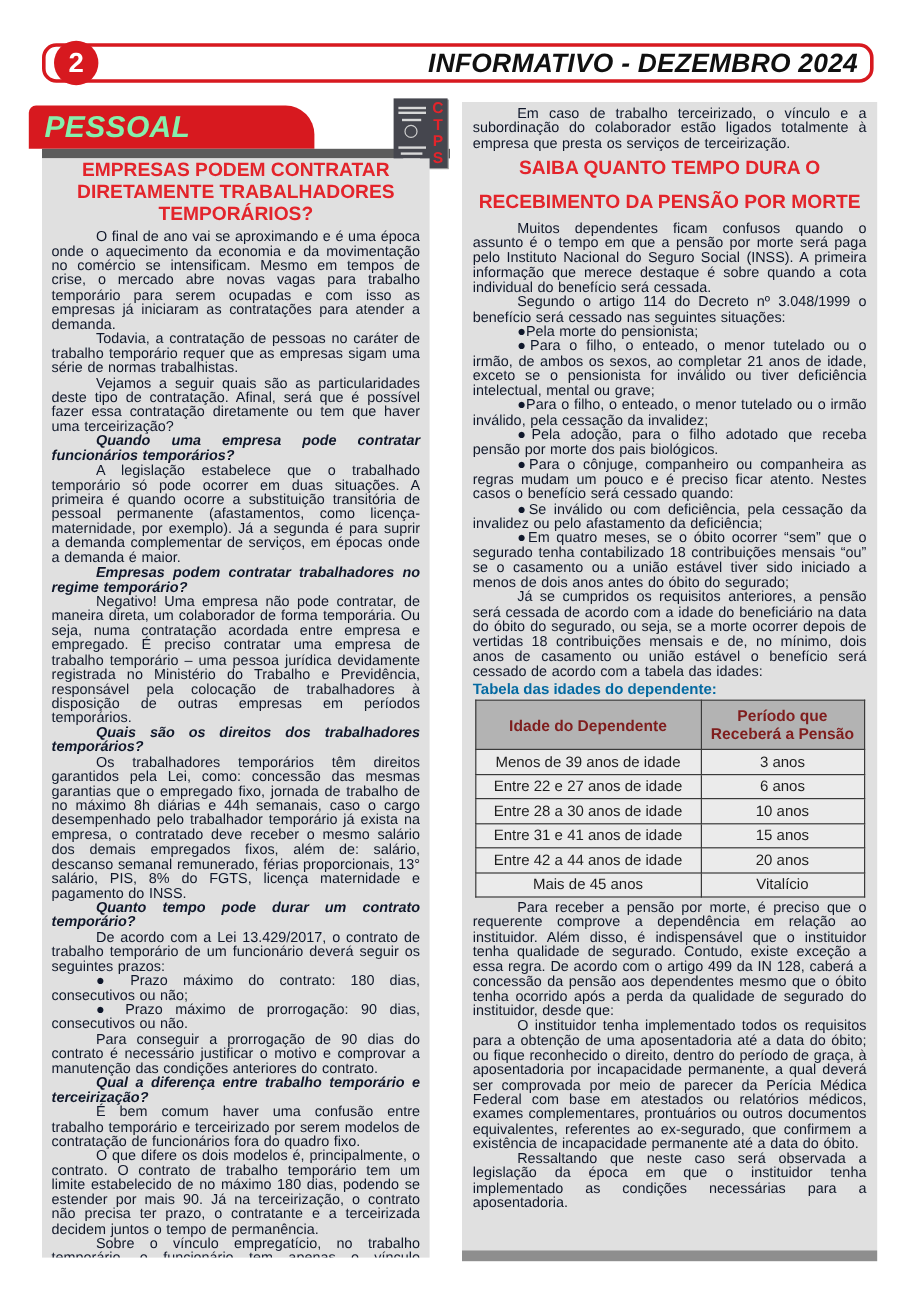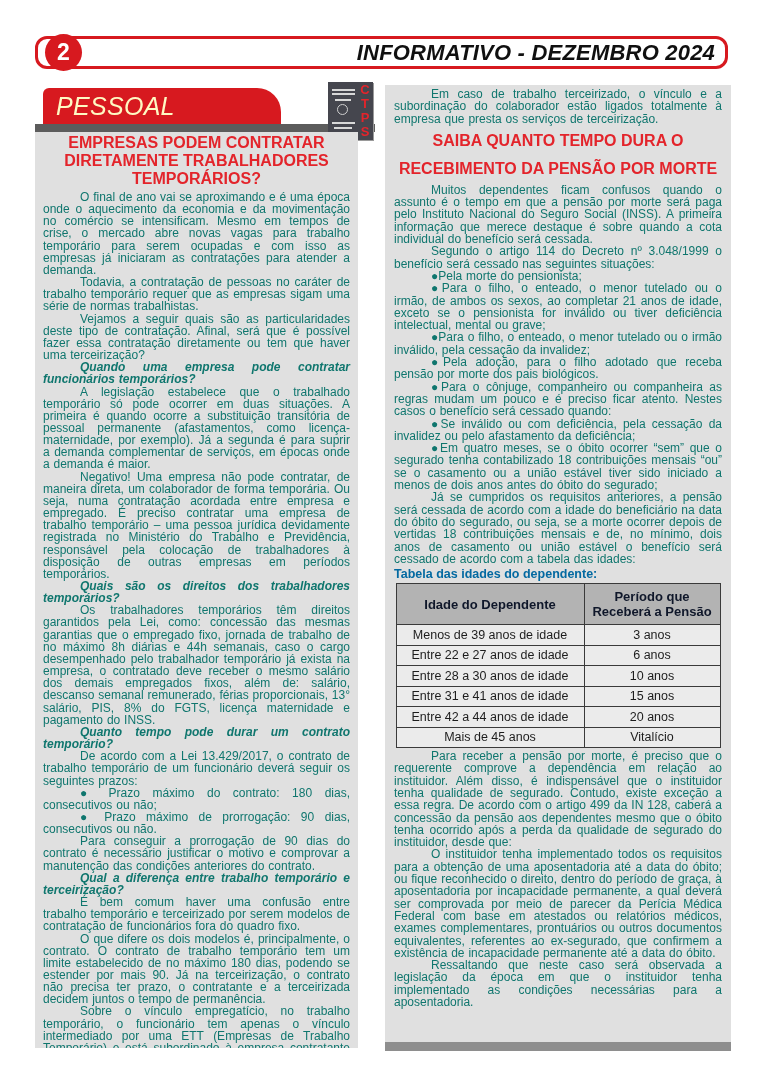--- a/index.html
+++ b/index.html
@@ -20,23 +20,23 @@
     font-weight:bold; font-size:23px; line-height:37px; text-align:center;
   }
   .header-title {
     position:absolute; right:10px; top:50%; transform:translateY(-50%);
     font-size:22px; font-weight:bold; font-style:italic; color:#101010;
     white-space:nowrap; letter-spacing:.2px;text-align:center;
   }
 
   
   .pessoal-tab {
-    position:absolute; left:43px; top:88px; width:238px; height:36px;
+    position:absolute; left:24px; top:88px; width:238px; height:36px;
     background:#d7191f; border-radius:6px 24px 0 0; box-sizing:border-box;
-    color:#fef9c3; font-weight:normal; font-style:italic; font-size:25px;
+    color:#86efac; font-weight:bold; font-style:italic; font-size:25px;
     line-height:37px; padding-left:13px; letter-spacing:.3px;
   }
   .dark-bar { position:absolute; left:35px; top:124px; width:340px; height:8px; background:#5c5c5c; }
 
   .ctps-shadow { position:absolute; left:319px; top:138px; width:24px; height:11px; background:#b7b7b7; }
   .ctps {
     position:absolute; left:328px; top:82px; width:45px; height:58px;
     background:#45464e; display:flex; box-shadow:1px 1px 0 #9a9a9a;
   }
   .ctps-left { width:29px; position:relative; }
@@ -54,42 +54,42 @@
   }
 
   
   .panel { position:absolute; background:#e0e0e0; box-sizing:border-box; overflow:hidden; }
   .left-panel  { left:35px;  top:132px; width:323px; height:916px; padding:0 8px 0; }
   .right-panel { left:385px; top:85px;  width:346px; height:957px; padding:3px 9px 0; }
   .right-bottom-bar { position:absolute; left:385px; top:1042px; width:346px; height:9px; background:#8e8e8e; }
 
   
   .para, .head, .bullet {
-    margin:0; font-size:12px; line-height:12.15px; color:#0f766e;
+    margin:0; font-size:12px; line-height:12.15px; color:#0f172a;
     text-align:justify; text-indent:37px; word-spacing:.5px;
   }
   .right-panel .para, .right-panel .head, .right-panel .bullet { line-height:12.3px; }
   .head { font-weight:bold;font-style:italic; }
   .article-title {
     color:#e3242b; font-weight:bold; font-size:16px; text-align:center;
     margin:2px 0 2px; text-indent:0;
   }
   .left-panel  .article-title { line-height:18px; margin-bottom:3px; }
   .right-panel .article-title { line-height:28px; margin:2px 0 1px; }
 
   
   .tbl-caption {
     margin:2px 0 2px; font-weight:bold; font-size:12.5px; color:#0369a1;
     text-indent:0;
   }
   table.ages { border-collapse:collapse; margin:0 auto 2px; width:324px; table-layout:fixed; }
   table.ages col.c1 { width:188px; }
   table.ages col.c2 { width:136px; }
   table.ages th {
-    background:#b3b3b3; border:1.5px solid #3a3a3a; color:#0f172a;
+    background:#b3b3b3; border:1.5px solid #3a3a3a; color:#7f1d1d;
     font-size:13px; font-weight:bold; height:40px; text-align:center; padding:0 6px;
   }
   table.ages td {
     background:#ebebeb; border:1.5px solid #3a3a3a; color:#1d1d1d;
     font-size:12.5px; height:17.5px; text-align:center; padding:1px 4px;
   }
 </style>
 </head>
 <body>
 
@@ -120,20 +120,21 @@
   </div>
 </div>
 
 <div class="panel left-panel">
   <div class="article-title">EMPRESAS PODEM CONTRATAR DIRETAMENTE TRABALHADORES TEMPORÁRIOS?</div>
   <p class="para">O final de ano vai se aproximando e é uma época onde o aquecimento da economia e da movimentação no comércio se intensificam. Mesmo em tempos de crise, o mercado abre novas vagas para trabalho temporário para serem ocupadas e com isso as empresas já iniciaram as contratações para atender a demanda.</p>
   <p class="para">Todavia, a contratação de pessoas no caráter de trabalho temporário requer que as empresas sigam uma série de normas trabalhistas.</p>
   <p class="para">Vejamos a seguir quais são as particularidades deste tipo de contratação. Afinal, será que é possível fazer essa contratação diretamente ou tem que haver uma terceirização?</p>
   <p class="head">Quando uma empresa pode contratar funcionários temporários?</p>
   <p class="para">A legislação estabelece que o trabalhado temporário só pode ocorrer em duas situações. A primeira é quando ocorre a substituição transitória de pessoal permanente (afastamentos, como licença-maternidade, por exemplo). Já a segunda é para suprir a demanda complementar de serviços, em épocas onde a demanda é maior.</p>
+  <p class="head">Empresas podem contratar trabalhadores no regime temporário?</p>
   <p class="para">Negativo! Uma empresa não pode contratar, de maneira direta, um colaborador de forma temporária. Ou seja, numa contratação acordada entre empresa e empregado. É preciso contratar uma empresa de trabalho temporário – uma pessoa jurídica devidamente registrada no Ministério do Trabalho e Previdência, responsável pela colocação de trabalhadores à disposição de outras empresas em períodos temporários.</p>
   <p class="head">Quais são os direitos dos trabalhadores temporários?</p>
   <p class="para">Os trabalhadores temporários têm direitos garantidos pela Lei, como: concessão das mesmas garantias que o empregado fixo, jornada de trabalho de no máximo 8h diárias e 44h semanais, caso o cargo desempenhado pelo trabalhador temporário já exista na empresa, o contratado deve receber o mesmo salário dos demais empregados fixos, além de: salário, descanso semanal remunerado, férias proporcionais, 13° salário, PIS, 8% do FGTS, licença maternidade e pagamento do INSS.</p>
   <p class="head">Quanto tempo pode durar um contrato temporário?</p>
   <p class="para">De acordo com a Lei 13.429/2017, o contrato de trabalho temporário de um funcionário deverá seguir os seguintes prazos:</p>
   <p class="bullet">● Prazo máximo do contrato: 180 dias, consecutivos ou não;</p>
   <p class="bullet">● Prazo máximo de prorrogação: 90 dias, consecutivos ou não.</p>
   <p class="para">Para conseguir a prorrogação de 90 dias do contrato é necessário justificar o motivo e comprovar a manutenção das condições anteriores do contrato.</p>
   <p class="head">Qual a diferença entre trabalho temporário e terceirização?</p>
   <p class="para">É bem comum haver uma confusão entre trabalho temporário e terceirizado por serem modelos de contratação de funcionários fora do quadro fixo.</p>

